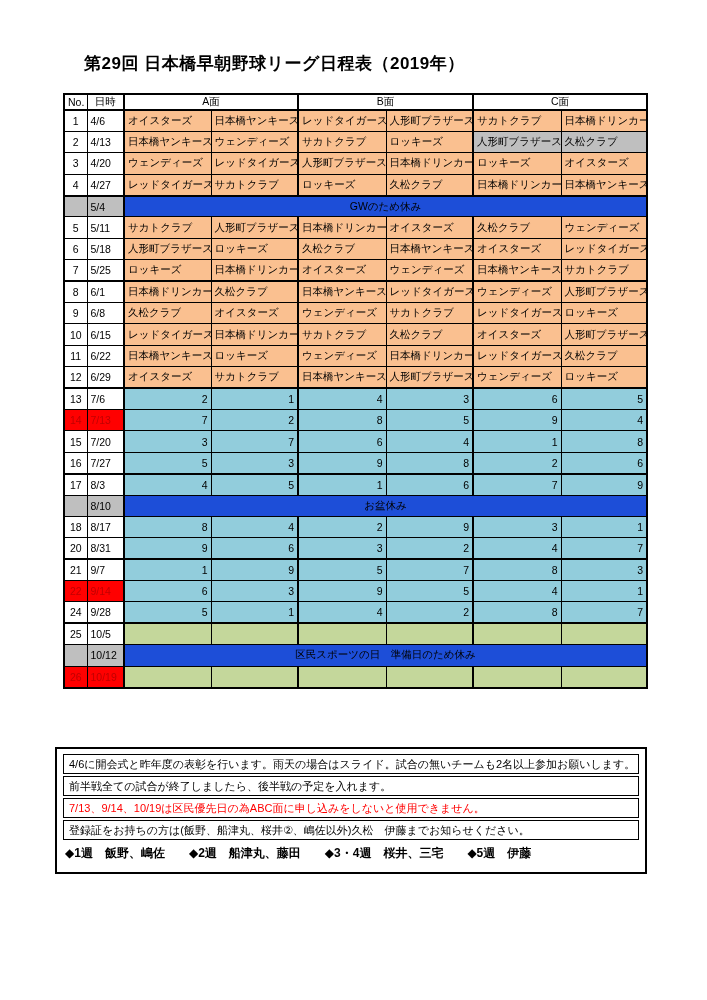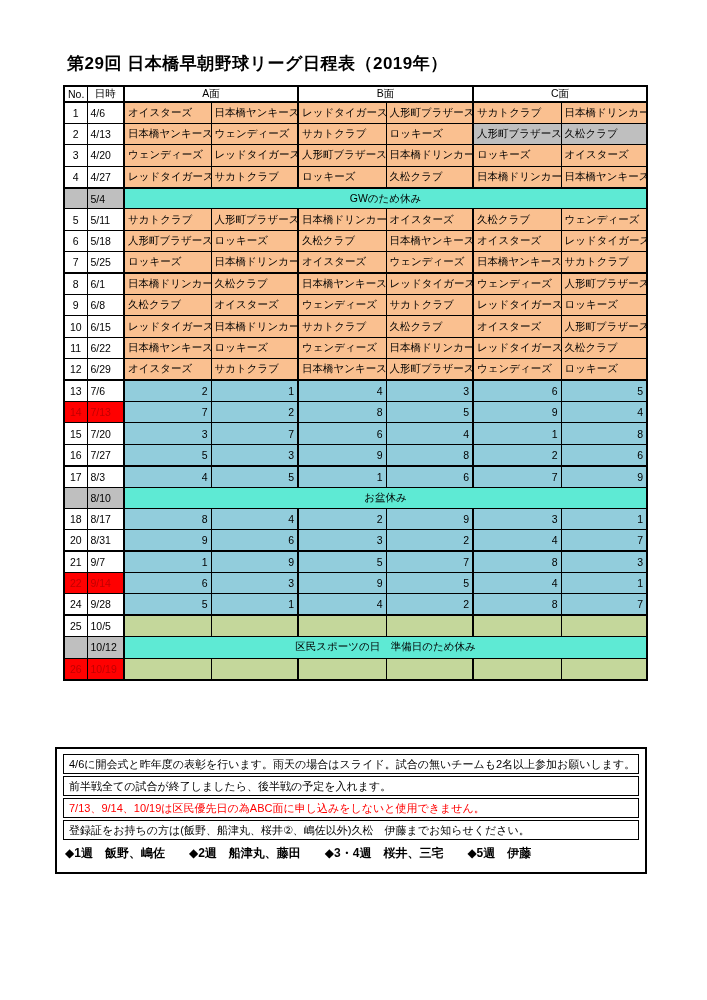--- a/index.html
+++ b/index.html
@@ -1,29 +1,29 @@
 <!DOCTYPE html>
 <html><head>
 <meta charset="utf-8">
 <style>
   html,body{margin:0;padding:0;background:#fff;}
   body{width:707px;height:1000px;font-family:"Liberation Sans","DejaVu Sans",sans-serif;color:#000;}
   .page{position:relative;width:707px;height:1000px;background:#fff;overflow:hidden;}
-  .title{position:absolute;left:67px;top:52px;font-size:17px;font-weight:bold;white-space:nowrap;letter-spacing:0.5px;}
-  table.sched{position:absolute;left:63px;top:85px;border-collapse:collapse;table-layout:fixed;width:583px;border:2px solid #000;}
+  .title{position:absolute;left:84px;top:52px;font-size:17px;font-weight:bold;white-space:nowrap;letter-spacing:0.5px;}
+  table.sched{position:absolute;left:63px;top:93px;border-collapse:collapse;table-layout:fixed;width:583px;border:2px solid #000;}
   table.sched th, table.sched td{border:1px solid #000;font-size:10.5px;padding:0 3px;overflow:hidden;white-space:nowrap;box-sizing:border-box;}
   table.sched th{font-weight:normal;text-align:center;height:16px;border-bottom:2px solid #000;background:#fff;}
   table.sched tr.r{height:21.4px;}
   td.no{text-align:center;}
   td.date{text-align:left;}
   td.team{background:#FAC090;text-align:left;}
   td.score{background:#92CDDC;text-align:right;}
   td.empty{background:#C4D79B;}
   td.gray{background:#BFBFBF;}
-  td.holiday{background:#5eead4;text-align:center;}
+  td.holiday{background:#1d4ed8;text-align:center;}
   td.hl{background:#FF0000;color:#C00000;}
   .thickR{border-right:2px solid #000 !important;}
   tr.thickB td{border-bottom:2px solid #000;}
   .notes{position:absolute;left:55px;top:747px;width:592px;box-sizing:border-box;border:2px solid #000;padding:3px 6px 5px 6px;background:#fff;}
   .note{border:1px solid #000;margin:2px 0;padding:2px 5px;font-size:11px;height:14px;line-height:14px;white-space:nowrap;overflow:hidden;}
   .note.red{color:#FF0000;}
   .note.bold{font-weight:bold;border:none;font-size:12px;height:19px;line-height:19px;padding-left:2px;}
   .note.tall{height:30px;line-height:30px;font-size:11.5px;}
 </style>
 </head>

